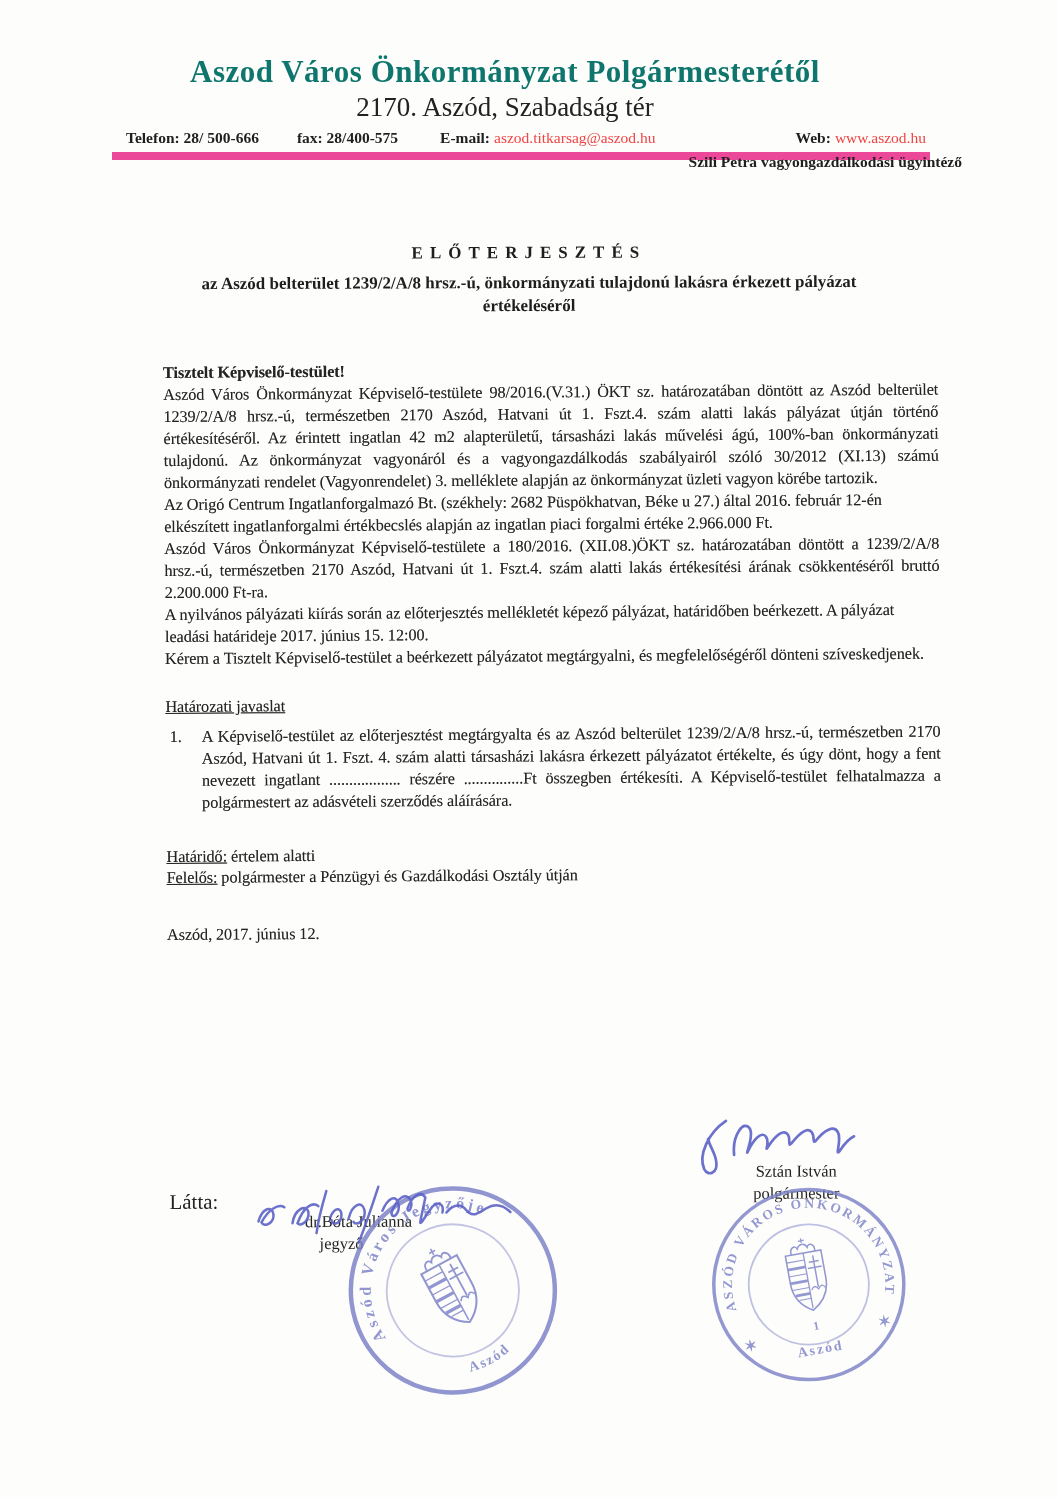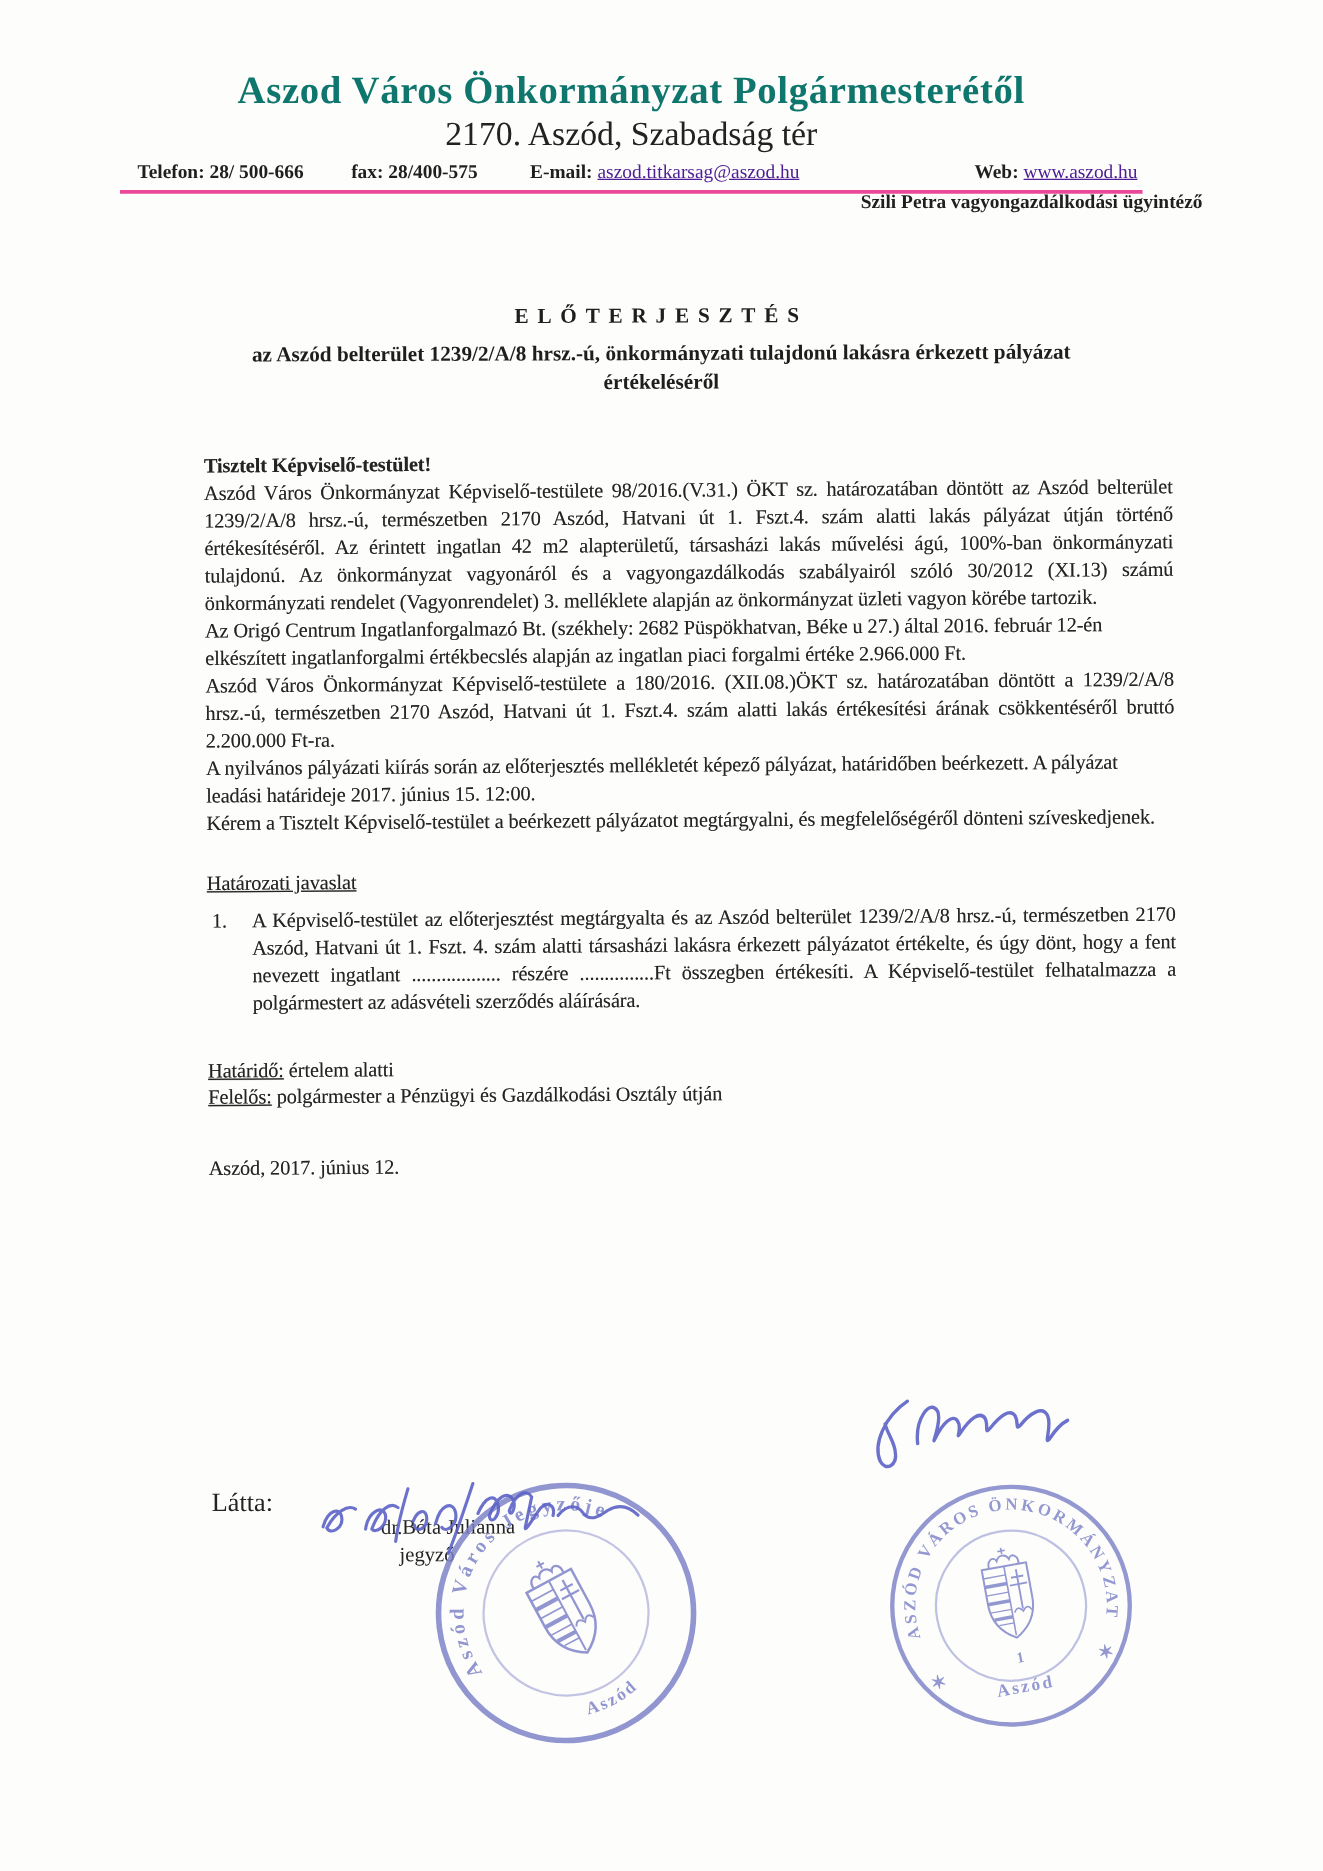--- a/index.html
+++ b/index.html
@@ -5,29 +5,29 @@
   html,body{margin:0;padding:0;background:#ffffff;}
   .page{
     position:relative;width:1058px;height:1497px;background:#fdfdfb;
     font-family:"Liberation Serif","DejaVu Serif",serif;color:#262626;overflow:hidden;
   }
   
   .header{position:absolute;top:54px;left:0;width:1010px;text-align:center;}
   .header .org{font-size:31px;font-weight:bold;letter-spacing:.5px;color:#0f766e;}
   .header .addr{font-size:27px;font-weight:normal;margin-top:2px;color:#222;}
   .contact-row{
-    position:absolute;top:129px;left:96px;width:818px;display:flex;align-items:flex-start;
-    border-bottom:3px solid #ec4899;padding-bottom:5px;font-size:15.5px;white-space:nowrap;
+    position:absolute;top:129px;left:112px;width:818px;display:flex;align-items:flex-start;
+    border-bottom:8px solid #ec4899;padding-bottom:5px;font-size:15.5px;white-space:nowrap;
   }
   .contact-row b{font-weight:bold;color:#1f1f1f;}
   .c-phone{margin-left:14px;}
   .c-fax{margin-left:38px;}
   .c-email{margin-left:42px;}
   .c-web{margin-left:auto;margin-right:4px;}
-  .linkish{color:#4c1d95;text-decoration:underline;font-weight:normal;margin-left:4px;}
+  .linkish{color:#ef4444;font-weight:normal;margin-left:4px;}
   .prepared{
     position:absolute;top:151px;right:96px;text-align:center;
     font-weight:bold;font-size:15.5px;line-height:21px;color:#1f1f1f;
   }
   
   .doc-title{position:absolute;top:243px;left:0;width:1058px;text-align:center;color:#1e1e1e;transform:rotate(-.2deg);}
   .doc-title .main{font-size:17px;font-weight:bold;letter-spacing:7px;}
   .doc-title .sub{font-size:17px;font-weight:bold;line-height:23px;margin-top:8px;}
   
   .body{
@@ -120,20 +120,24 @@
 
   <div class="sigzone">
 
     <div class="latta">Látta:</div>
 
     <div class="name-block nb-left">
       <div>dr.Bóta Julianna</div>
       <div class="t2">jegyző</div>
     </div>
 
+    <div class="name-block nb-right">
+      <div>Sztán István</div>
+      <div>polgármester</div>
+    </div>
 
     <svg class="sig sig-left" width="270" height="70" viewBox="0 0 270 70" fill="none">
       <g stroke="currentColor" stroke-width="2.5" stroke-linecap="round" opacity=".9">
         <path d="M10,42 C14,28 24,26 25,35 C26,43 16,49 13,43 C20,30 30,24 36,28"></path>
         <path d="M44,44 C46,30 58,24 60,33 C61,42 52,48 49,44 C55,28 64,22 70,27"></path>
         <path d="M78,12 C72,32 69,46 68,54"></path>
         <path d="M82,38 C86,28 93,28 93,36 C93,44 84,48 83,41"></path>
         <path d="M100,40 C104,24 114,22 116,31 C118,41 108,48 105,43"></path>
         <path d="M130,8 C122,32 114,54 110,64"></path>
         <path d="M134,32 C140,18 148,16 150,25 C152,34 144,42 143,34 C149,18 158,14 162,21 C165,27 160,36 159,30 C164,16 173,12 177,19 L172,42 C170,50 178,36 184,28 C190,22 196,26 194,34"></path>

